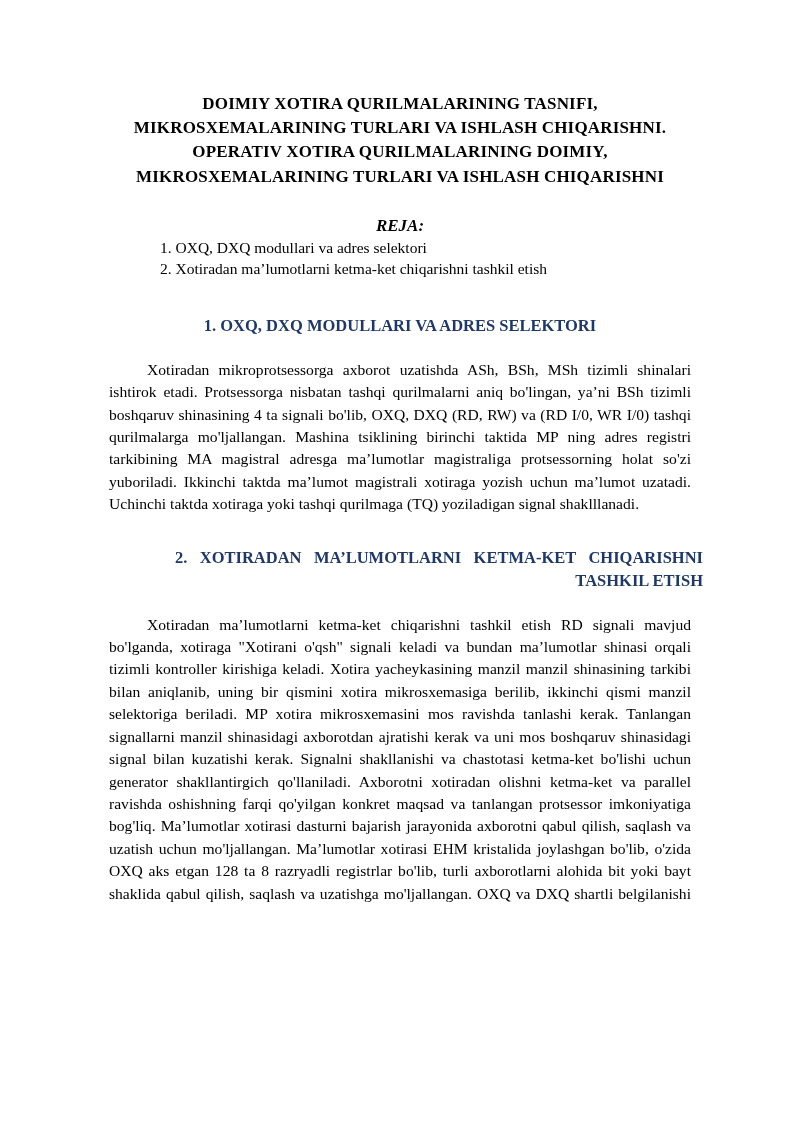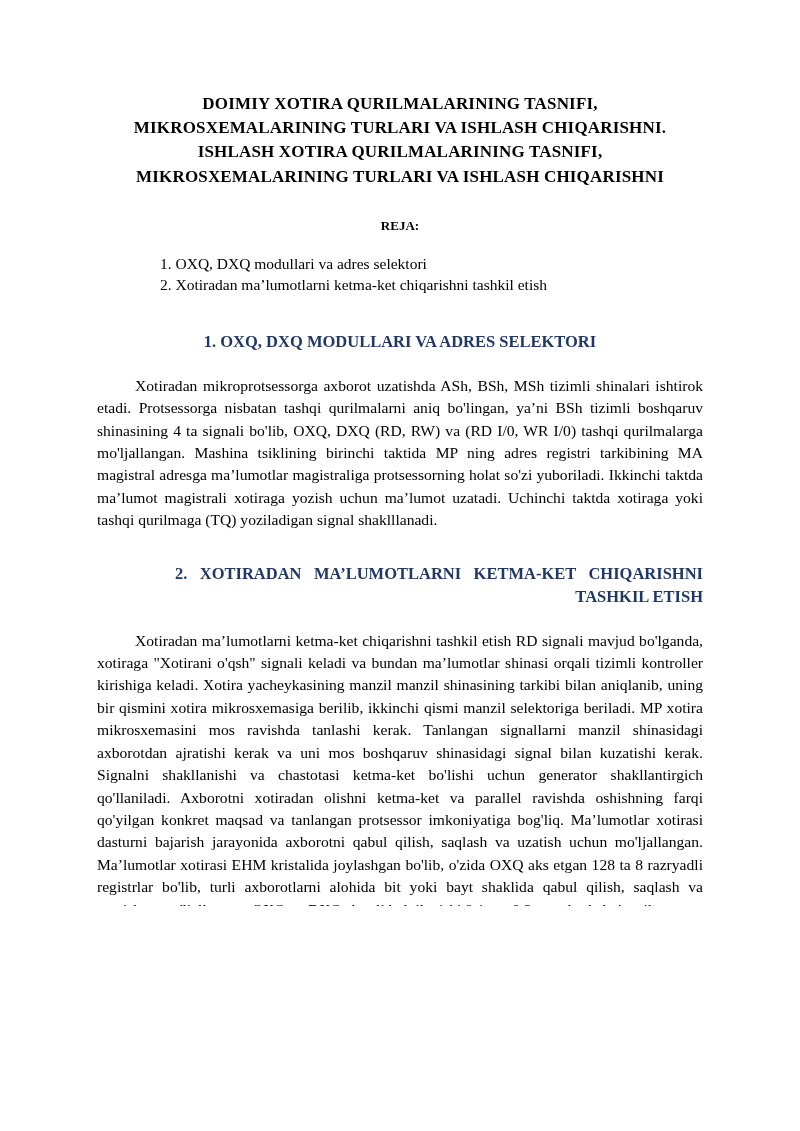--- a/index.html
+++ b/index.html
@@ -42,23 +42,24 @@
     white-space: nowrap;
   }
 
   
   .reja-wrap {
     margin-top: 26px;
   }
   .reja-heading {
     text-align: center;
     font-weight: bold;
-    font-size: 13px;
+    font-size: 17px;
     line-height: 22px;
-    margin: 16px;
+    margin: 0;
+    font-style: italic;
   }
   .reja-list {
     margin: 0;
     padding: 0;
     list-style: none;
     font-size: 15.5px;
     line-height: 21px;
     padding-left: 63px;
   }
   .reja-list li {
@@ -83,36 +84,36 @@
     margin-top: 30px;
     padding-left: 78px;
   }
 
   
   .body-par {
     text-align: justify;
     font-size: 15.6px;
     line-height: 22.4px;
     text-indent: 38px;
-    margin: 0;
+    margin: 12px;
     hyphens: none;
   }
   .body-par.p-first { margin-top: 22px; }
   .body-par.p-second { margin-top: 22px; }
 </style>
 </head>
 <body>
 
 <div class="page">
   <div class="content">
 
     <h1 class="doc-title">
       <span class="tline">DOIMIY XOTIRA QURILMALARINING TASNIFI,</span>
       <span class="tline">MIKROSXEMALARINING TURLARI VA ISHLASH CHIQARISHNI.</span>
-      <span class="tline">ISHLASH XOTIRA QURILMALARINING TASNIFI,</span>
+      <span class="tline">OPERATIV XOTIRA QURILMALARINING DOIMIY,</span>
       <span class="tline">MIKROSXEMALARINING TURLARI VA ISHLASH CHIQARISHNI</span>
     </h1>
 
     <div class="reja-wrap">
       <p class="reja-heading">REJA:</p>
       <ul class="reja-list">
         <li>1. OXQ, DXQ modullari va adres selektori</li>
         <li>2. Xotiradan  ma’lumotlarni ketma-ket chiqarishni tashkil etish</li>
       </ul>
     </div>

